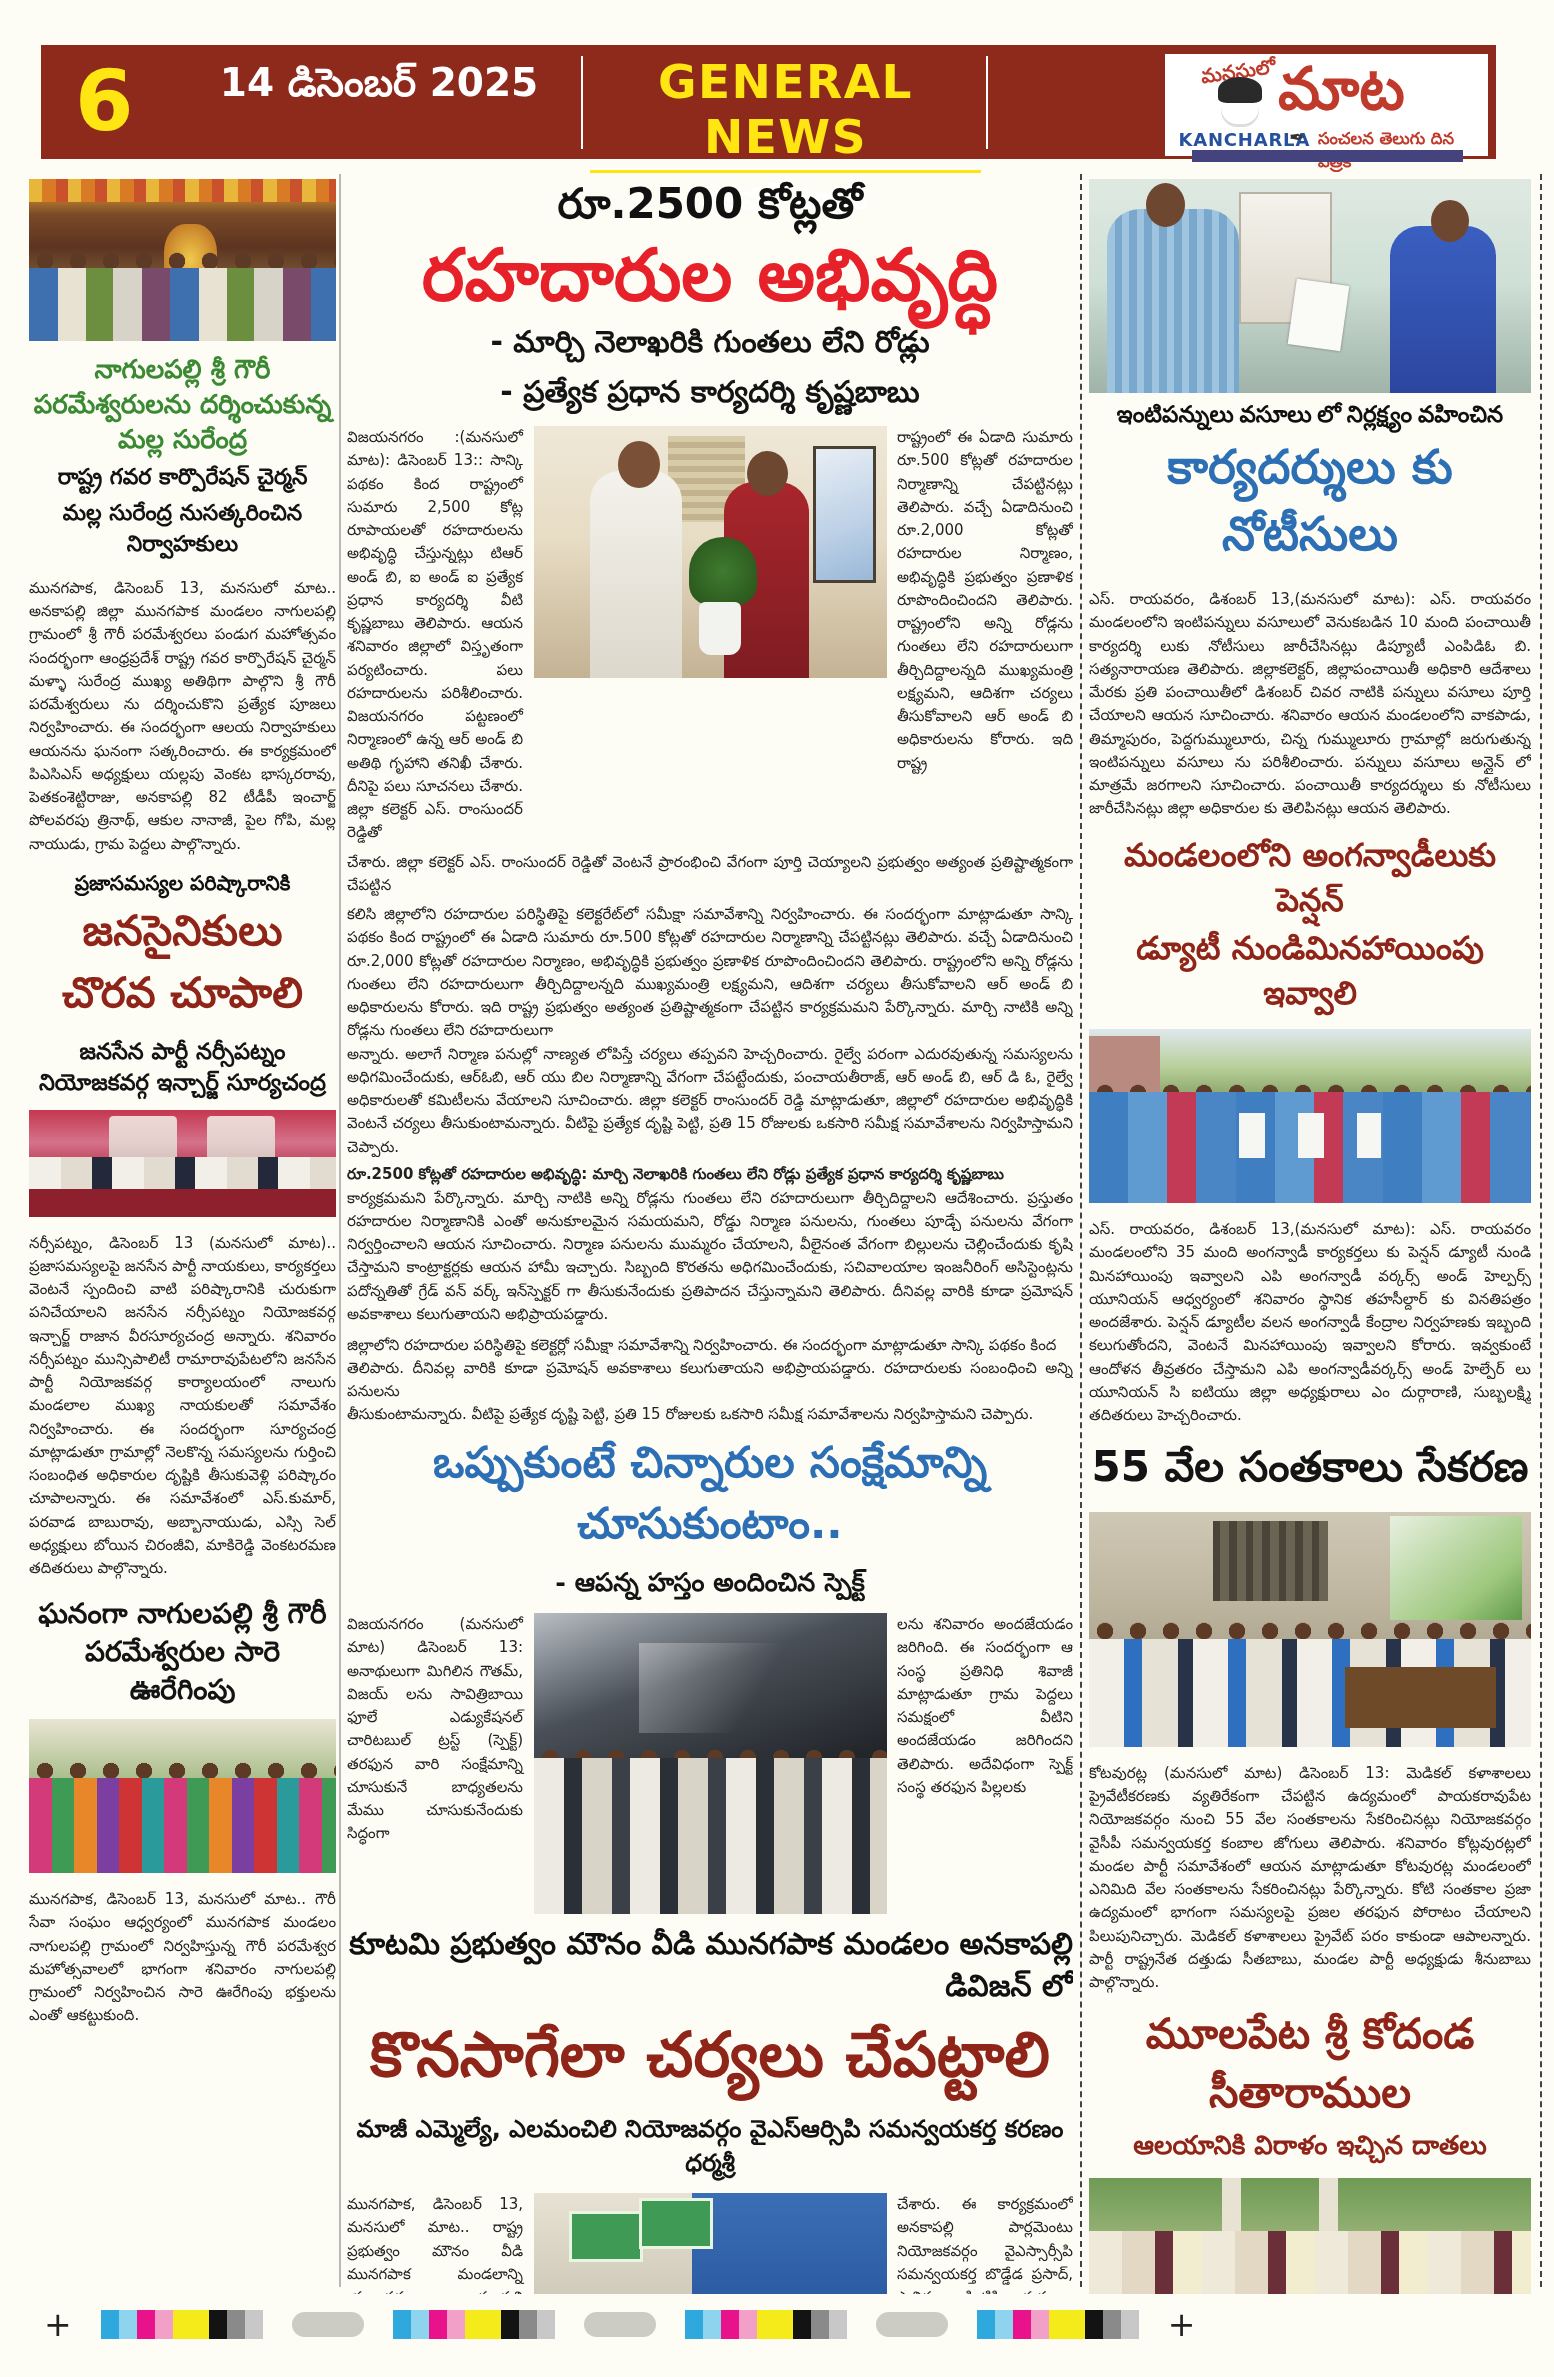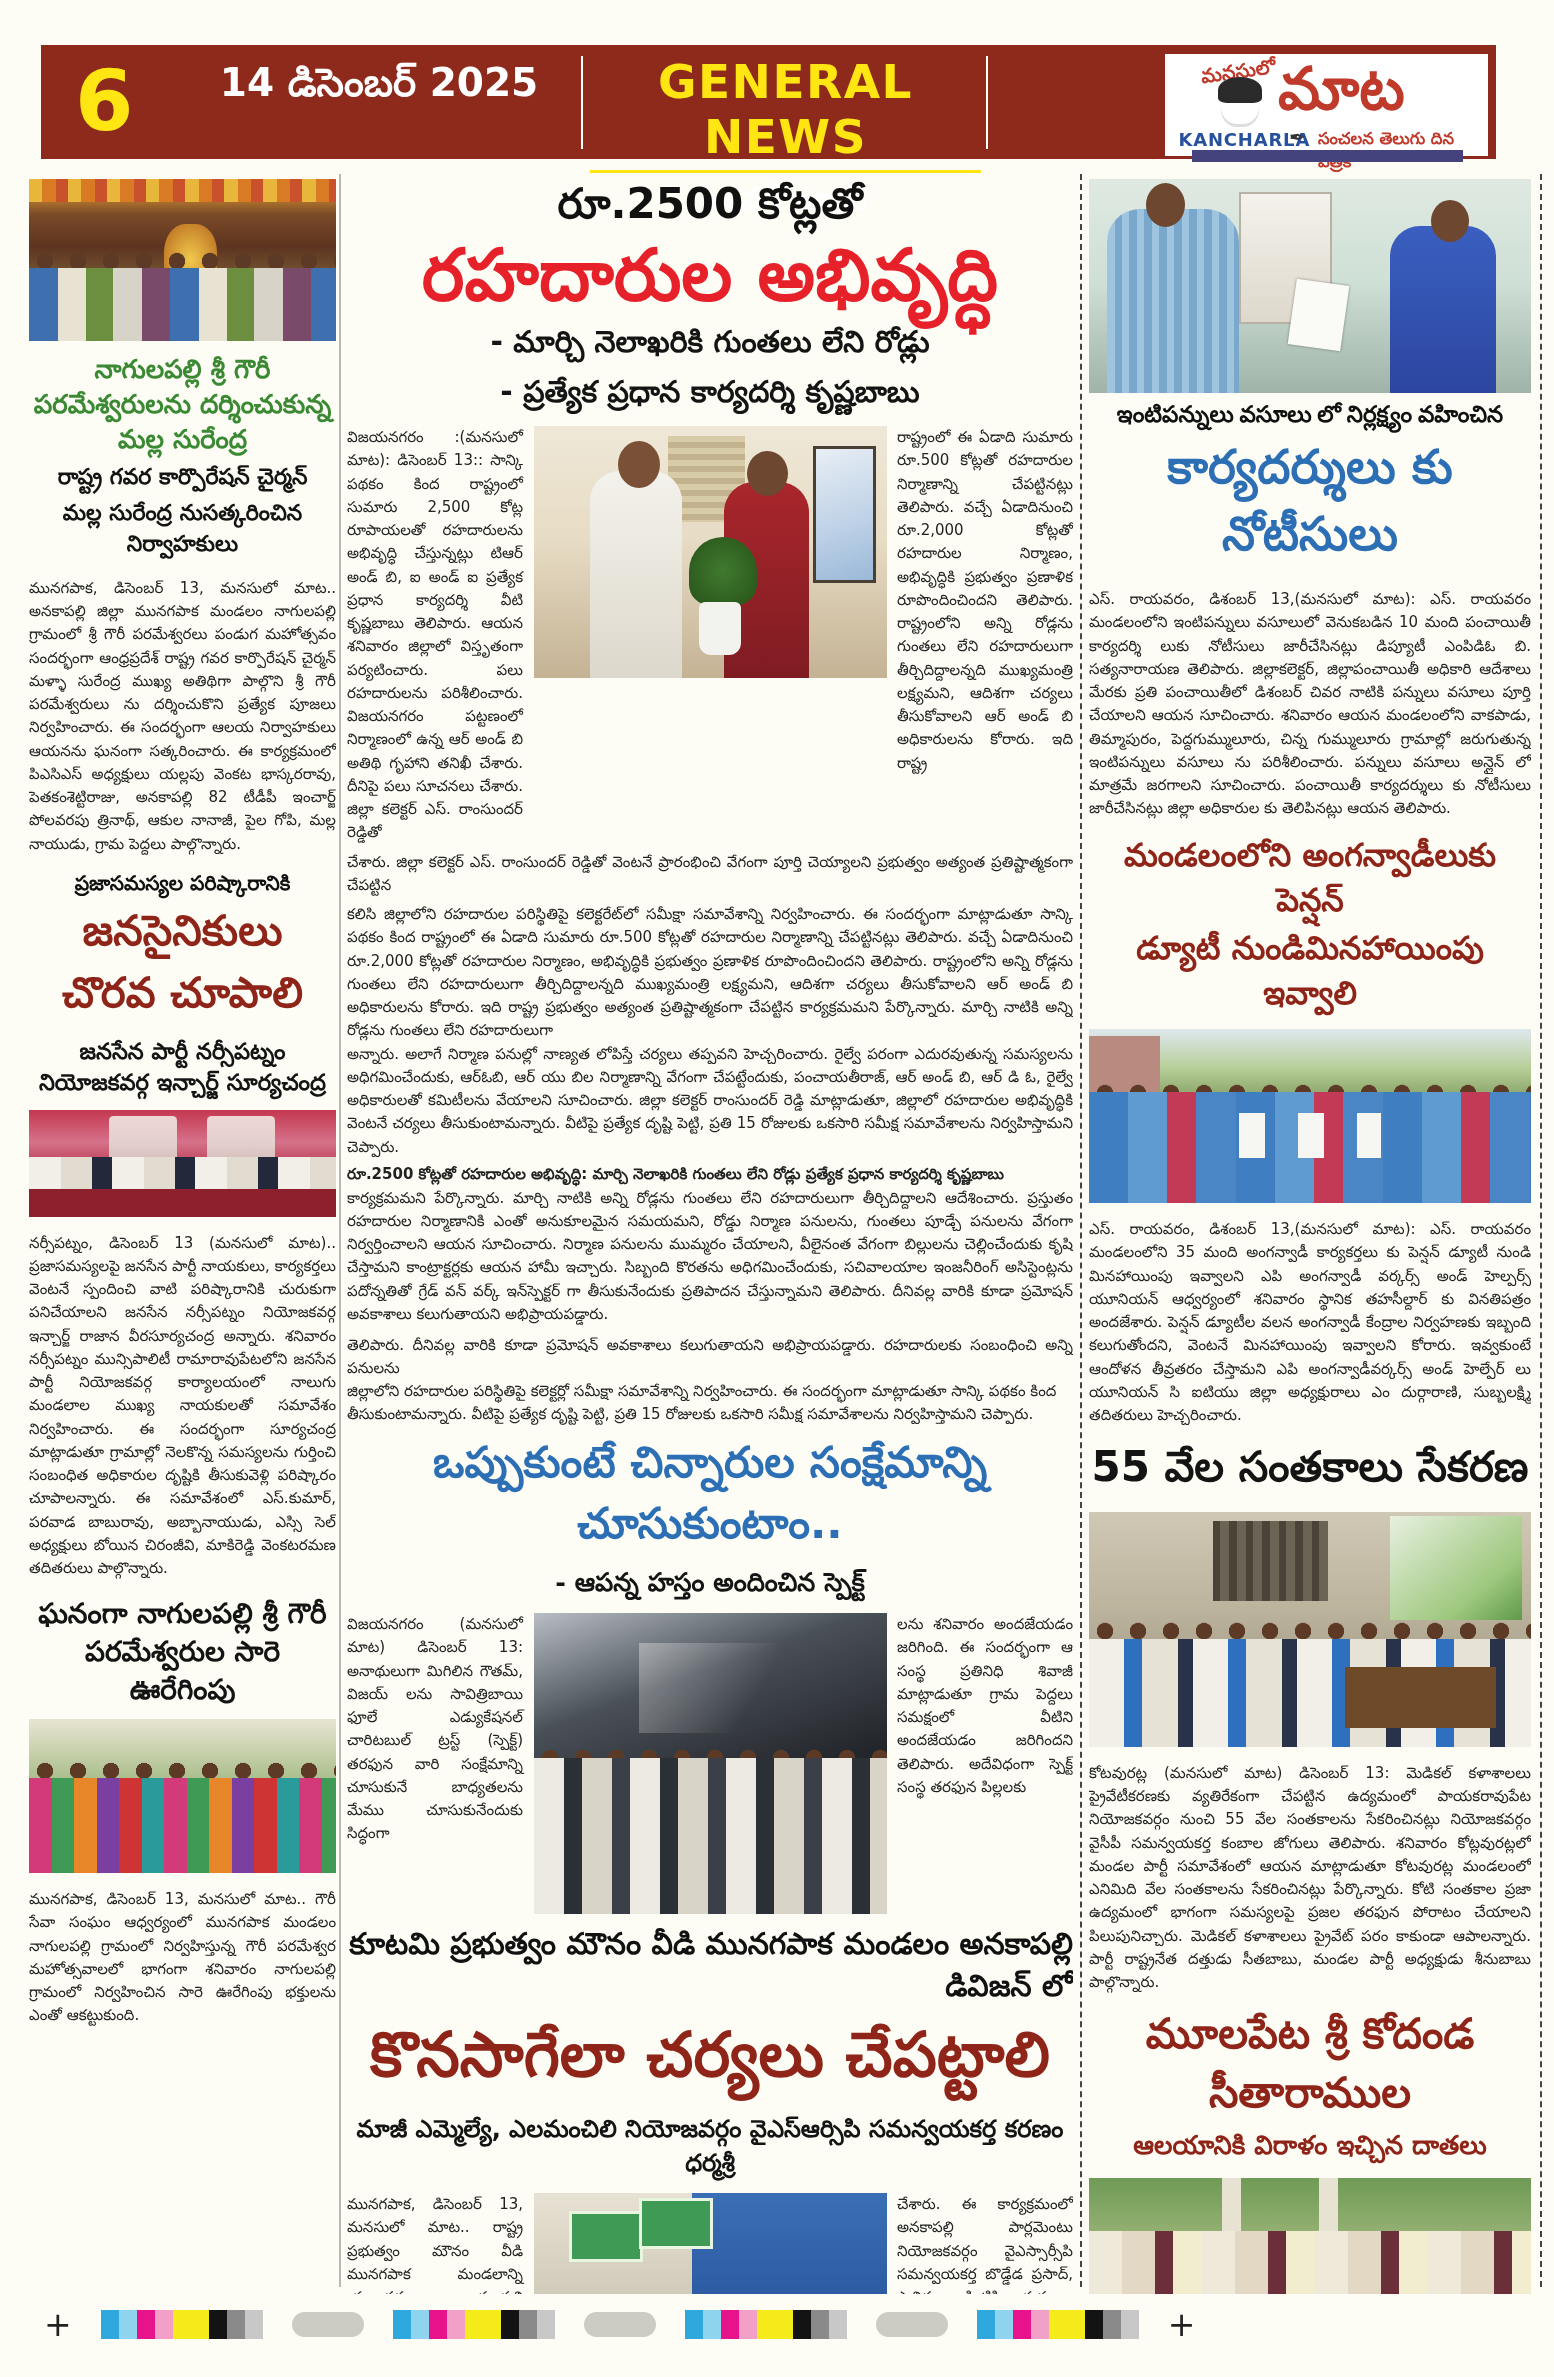--- a/index.html
+++ b/index.html
@@ -212,22 +212,22 @@
     <div class="threecol">
       <p class="tc body" style="margin:0;">కలిసి జిల్లాలోని రహదారుల పరిస్థితిపై కలెక్టరేట్‌లో సమీక్షా సమావేశాన్ని నిర్వహించారు. ఈ సందర్భంగా మాట్లాడుతూ సాన్కి పథకం కింద రాష్ట్రంలో ఈ ఏడాది సుమారు రూ.500 కోట్లతో రహదారుల నిర్మాణాన్ని చేపట్టినట్లు తెలిపారు. వచ్చే ఏడాదినుంచి రూ.2,000 కోట్లతో రహదారుల నిర్మాణం, అభివృద్ధికి ప్రభుత్వం ప్రణాళిక రూపొందించిందని తెలిపారు. రాష్ట్రంలోని అన్ని రోడ్లను గుంతలు లేని రహదారులుగా తీర్చిదిద్దాలన్నది ముఖ్యమంత్రి లక్ష్యమని, ఆదిశగా చర్యలు తీసుకోవాలని ఆర్ అండ్ బి అధికారులను కోరారు. ఇది రాష్ట్ర ప్రభుత్వం అత్యంత ప్రతిష్టాత్మకంగా చేపట్టిన కార్యక్రమమని పేర్కొన్నారు. మార్చి నాటికి అన్ని రోడ్లను గుంతలు లేని రహదారులుగా</p>
       <div class="tc">
         <p class="body" style="margin:0;">అన్నారు. అలాగే నిర్మాణ పనుల్లో నాణ్యత లోపిస్తే చర్యలు తప్పవని హెచ్చరించారు. రైల్వే పరంగా ఎదురవుతున్న సమస్యలను అధిగమించేందుకు, ఆర్‌ఓబి, ఆర్ యు బిల నిర్మాణాన్ని వేగంగా చేపట్టేందుకు, పంచాయతీరాజ్, ఆర్ అండ్ బి, ఆర్ డి ఓ, రైల్వే అధికారులతో కమిటీలను వేయాలని సూచించారు. జిల్లా కలెక్టర్ రాంసుందర్ రెడ్డి మాట్లాడుతూ, జిల్లాలో రహదారుల అభివృద్ధికి వెంటనే చర్యలు తీసుకుంటామన్నారు. వీటిపై ప్రత్యేక దృష్టి పెట్టి, ప్రతి 15 రోజులకు ఒకసారి సమీక్ష సమావేశాలను నిర్వహిస్తామని చెప్పారు.</p>
         <p class="body" style="margin:4.5px 0 0;font-weight:bold;">రూ.2500 కోట్లతో రహదారుల అభివృద్ధి: మార్చి నెలాఖరికి గుంతలు లేని రోడ్లు ప్రత్యేక ప్రధాన కార్యదర్శి కృష్ణబాబు</p>
       </div>
       <p class="tc body" style="margin:0;">కార్యక్రమమని పేర్కొన్నారు. మార్చి నాటికి అన్ని రోడ్లను గుంతలు లేని రహదారులుగా తీర్చిదిద్దాలని ఆదేశించారు. ప్రస్తుతం రహదారుల నిర్మాణానికి ఎంతో అనుకూలమైన సమయమని, రోడ్డు నిర్మాణ పనులను, గుంతలు పూడ్చే పనులను వేగంగా నిర్వర్తించాలని ఆయన సూచించారు. నిర్మాణ పనులను ముమ్మరం చేయాలని, వీలైనంత వేగంగా బిల్లులను చెల్లించేందుకు కృషి చేస్తామని కాంట్రాక్టర్లకు ఆయన హామీ ఇచ్చారు. సిబ్బంది కొరతను అధిగమించేందుకు, సచివాలయాల ఇంజనీరింగ్ అసిస్టెంట్లను పదోన్నతితో గ్రేడ్ వన్ వర్క్ ఇన్‌స్పెక్టర్ గా తీసుకునేందుకు ప్రతిపాదన చేస్తున్నామని తెలిపారు. దీనివల్ల వారికి కూడా ప్రమోషన్ అవకాశాలు కలుగుతాయని అభిప్రాయపడ్డారు.</p>
     </div>
 
     <div class="threecol" style="margin-top:7.5px;">
+      <p class="tc body" style="margin:0;">జిల్లాలోని రహదారుల పరిస్థితిపై కలెక్టర్లో సమీక్షా సమావేశాన్ని నిర్వహించారు. ఈ సందర్భంగా మాట్లాడుతూ సాన్కి పథకం కింద</p>
       <p class="tc body" style="margin:0;">తెలిపారు. దీనివల్ల వారికి కూడా ప్రమోషన్ అవకాశాలు కలుగుతాయని అభిప్రాయపడ్డారు. రహదారులకు సంబంధించి అన్ని పనులను</p>
-      <p class="tc body" style="margin:0;">జిల్లాలోని రహదారుల పరిస్థితిపై కలెక్టర్లో సమీక్షా సమావేశాన్ని నిర్వహించారు. ఈ సందర్భంగా మాట్లాడుతూ సాన్కి పథకం కింద</p>
       <p class="tc body" style="margin:0;">తీసుకుంటామన్నారు. వీటిపై ప్రత్యేక దృష్టి పెట్టి, ప్రతి 15 రోజులకు ఒకసారి సమీక్ష సమావేశాలను నిర్వహిస్తామని చెప్పారు.</p>
     </div>
     <h1 class="hl-blue" style="font-size:43px;margin-top:10.5px;">ఒప్పుకుంటే చిన్నారుల సంక్షేమాన్ని చూసుకుంటాం..</h1>
     <h3 class="hl-black" style="font-size:25.6px;margin-top:7.5px;">- ఆపన్న హస్తం అందించిన స్పెక్ట్</h3>
     <div class="spacer"></div>
     <div class="media-row">
       <p class="mcol body" style="margin:0;">విజయనగరం (మనసులో మాట) డిసెంబర్ 13: అనాథులుగా మిగిలిన గౌతమ్, విజయ్ లను సావిత్రిబాయి ఫూలే ఎడ్యుకేషనల్ చారిటబుల్ ట్రస్ట్ (స్పెక్ట్) తరఫున వారి సంక్షేమాన్ని చూసుకునే బాధ్యతలను మేము చూసుకునేందుకు సిద్ధంగా</p>
       <div class="photo p-aid" style="width:353px;flex:0 0 353px;">
         <div class="shine"></div>
           <div class="heads" style="bottom:143px;"></div>

